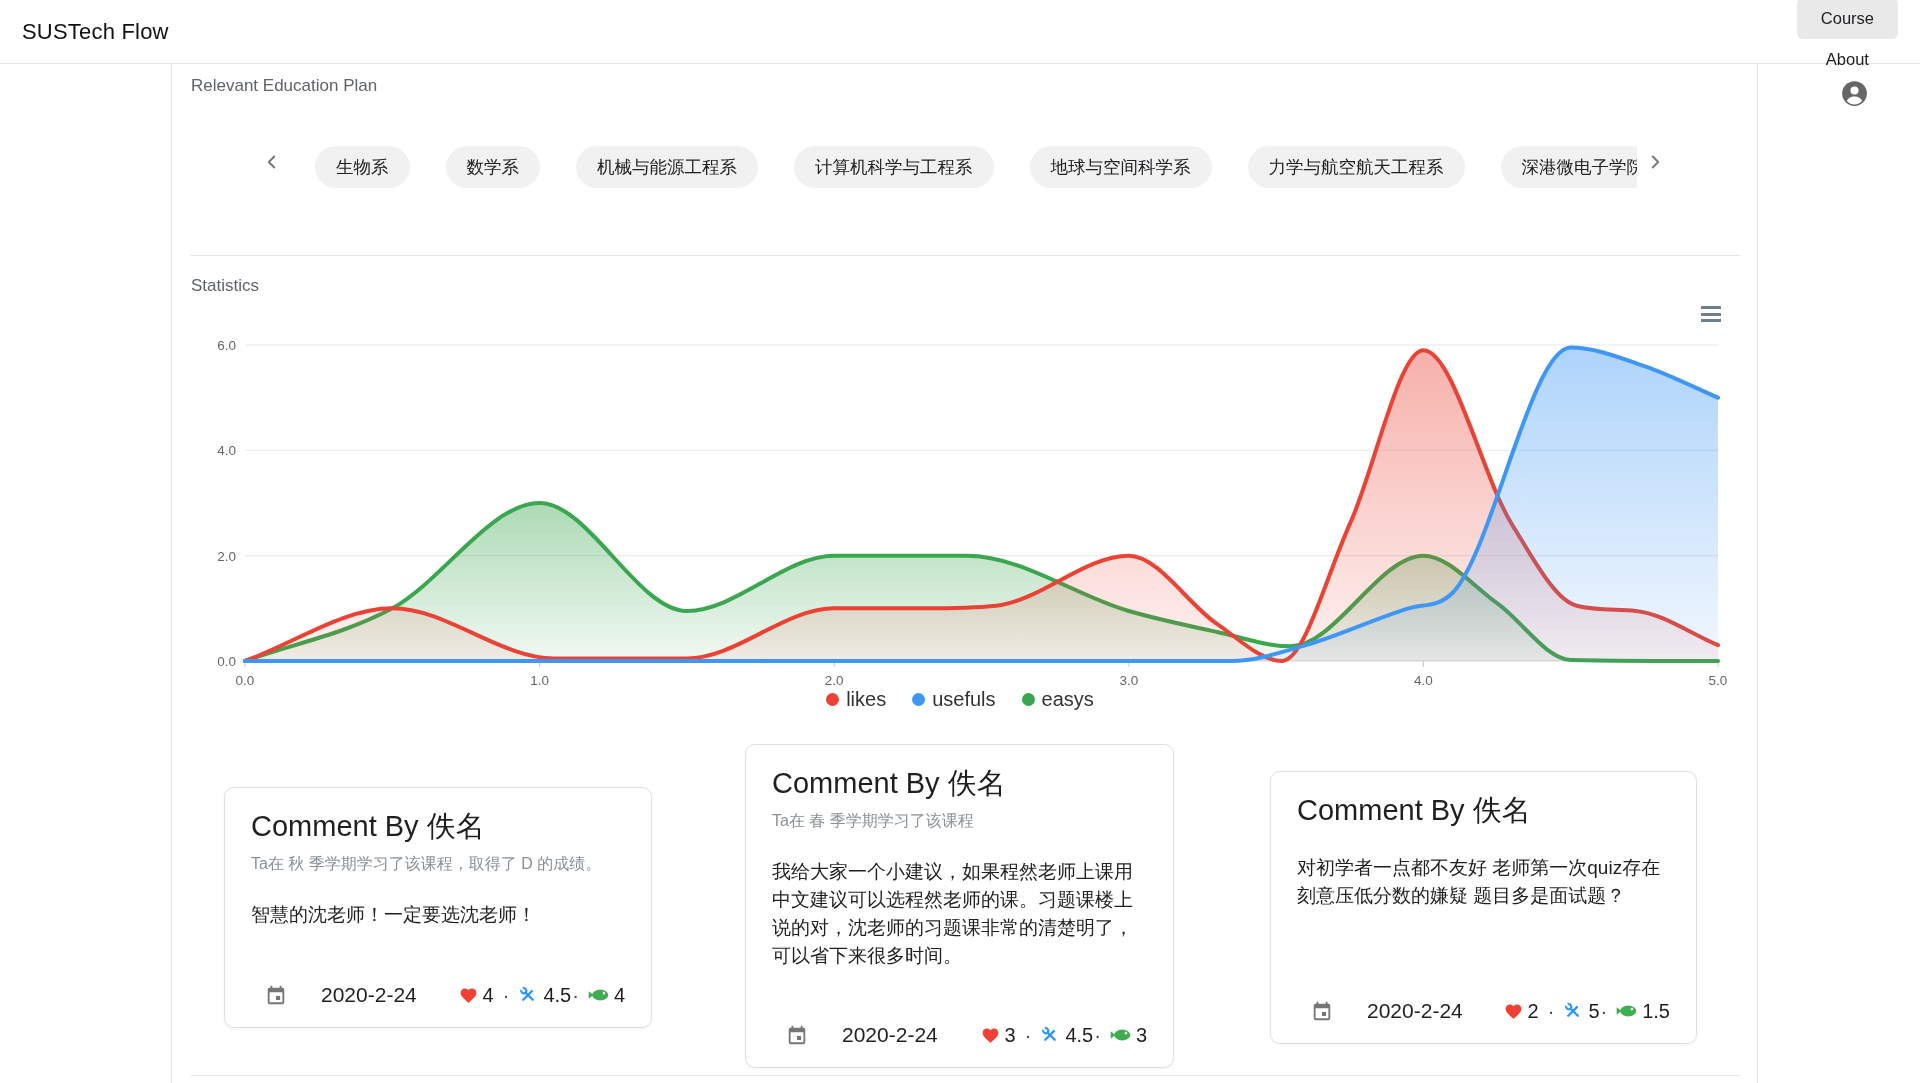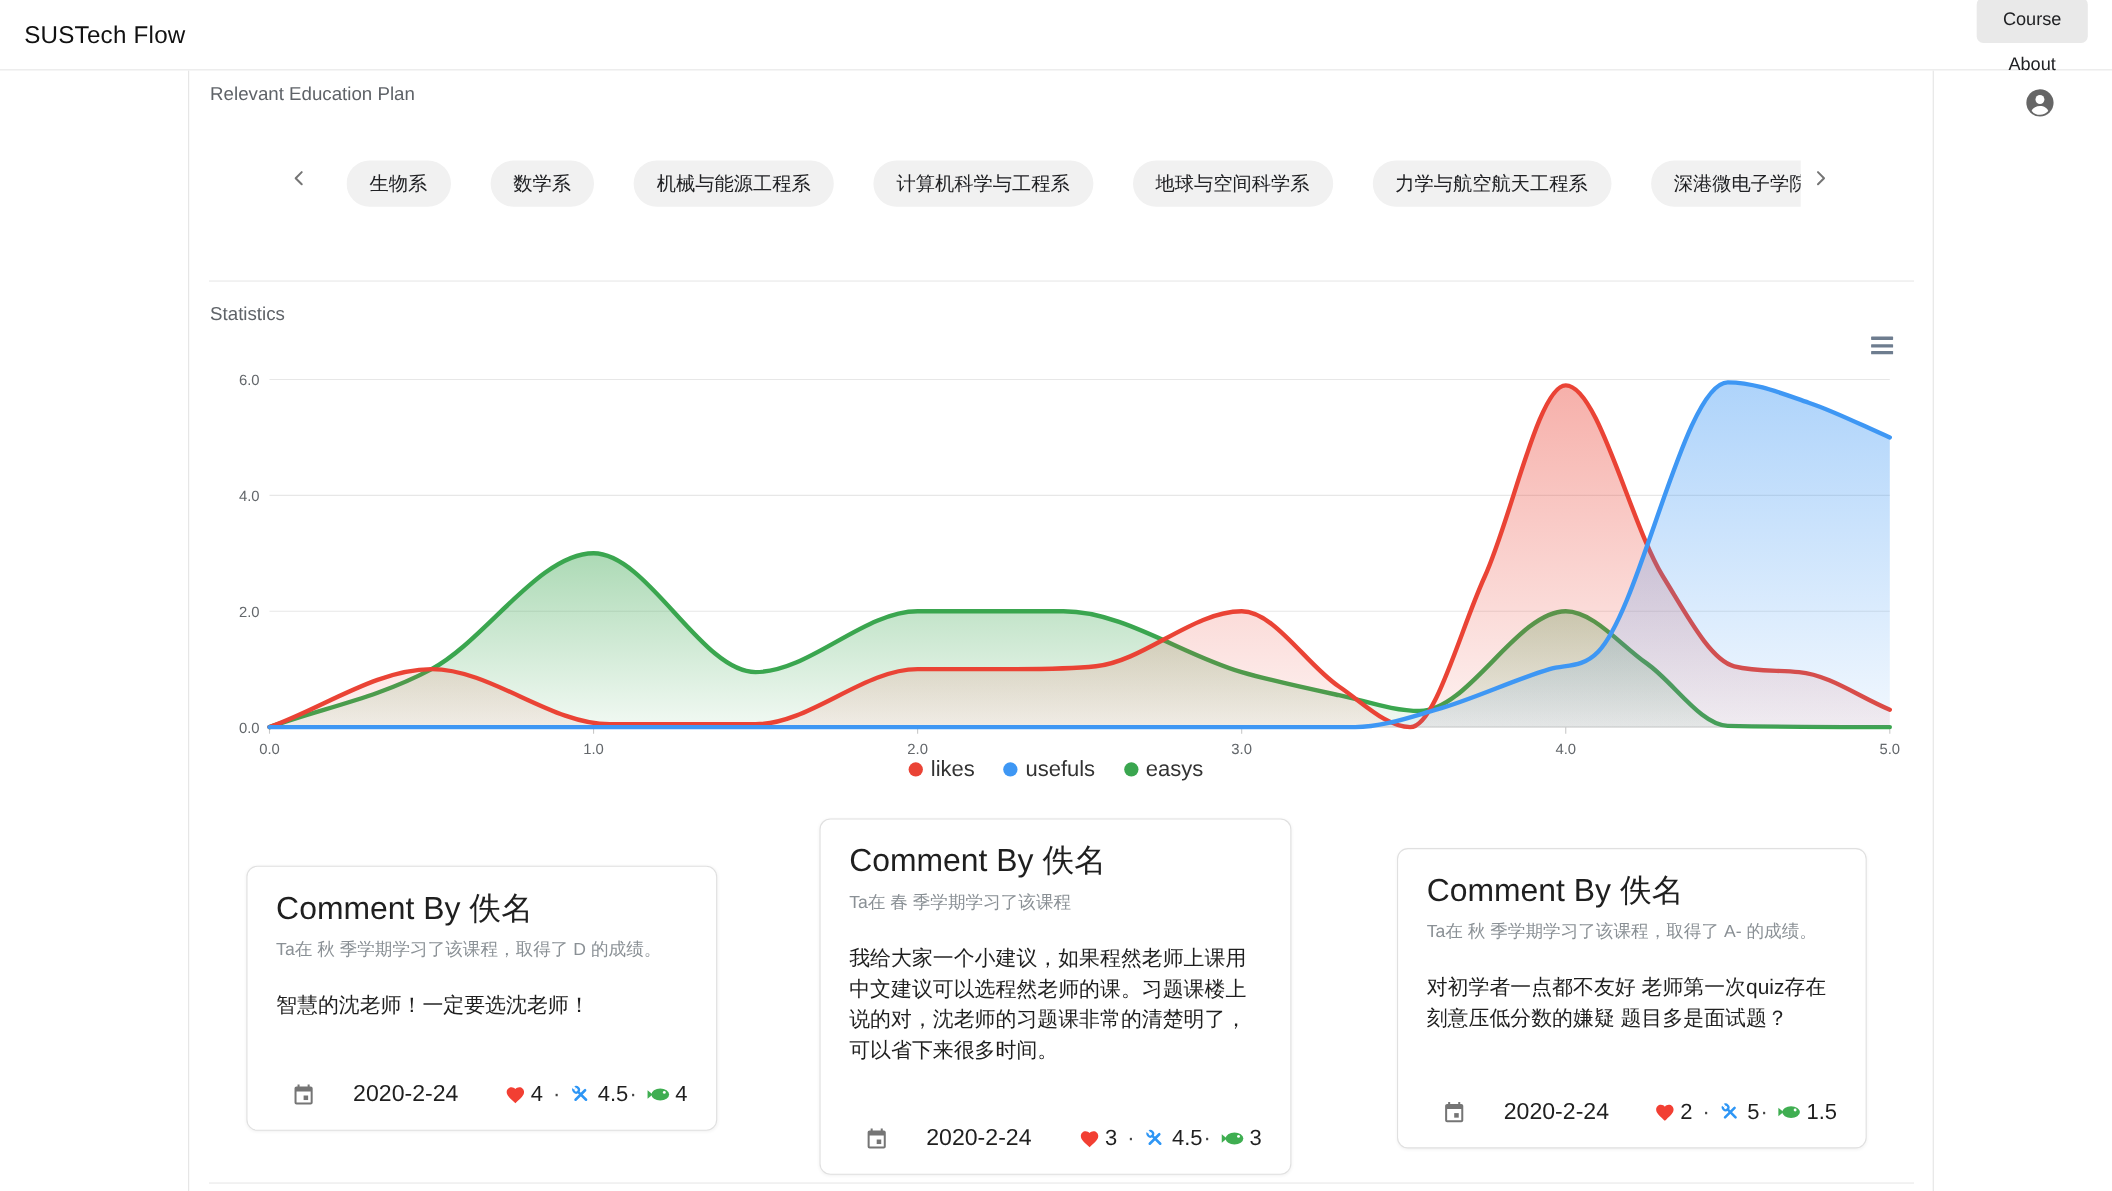--- a/index.html
+++ b/index.html
@@ -245,21 +245,20 @@
           <ellipse cx="14" cy="9" rx="9.2" ry="6.2"></ellipse>
           <circle cx="18.2" cy="6.8" r="1.5" fill="#ffffff"></circle>
         </svg>
       <span>3</span>
     </span>
   </div>
 </div>
 
 <div class="card" style="left:1270px;top:771px;width:427px;height:273px;">
   <div class="card-title">Comment By 佚名</div>
-  <div class="card-sub">Ta在 秋 季学期学习了该课程，取得了 A- 的成绩。</div>
   <div class="card-body">对初学者一点都不友好 老师第一次quiz存在刻意压低分数的嫌疑 题目多是面试题？</div>
   <div class="card-foot">
     <span class="cal-icon">
       <svg width="22" height="22" viewBox="0 0 24 24" fill="#757575">
           <path d="M19 4h-1V2h-2v2H8V2H6v2H5c-1.1 0-2 .9-2 2v14c0 1.1.9 2 2 2h14c1.1 0 2-.9 2-2V6c0-1.1-.9-2-2-2zm0 16H5V9h14v11z"></path>
           <rect x="12" y="13" width="4.5" height="4.5"></rect>
         </svg>
     </span>
     <span class="card-date">2020-2-24</span>
     <span class="ratings">

